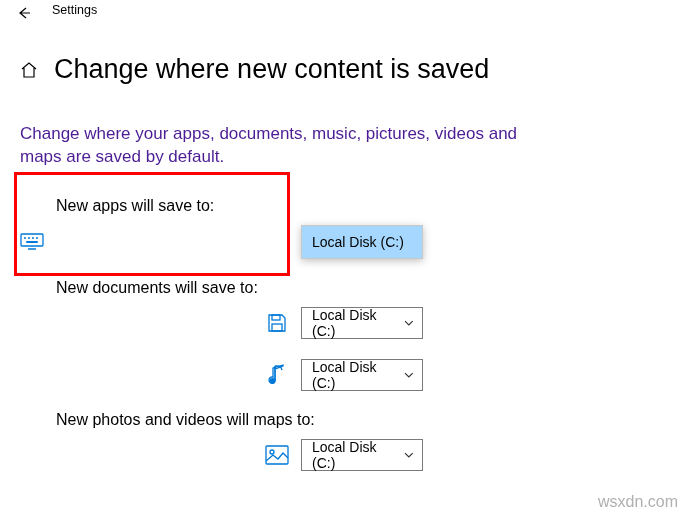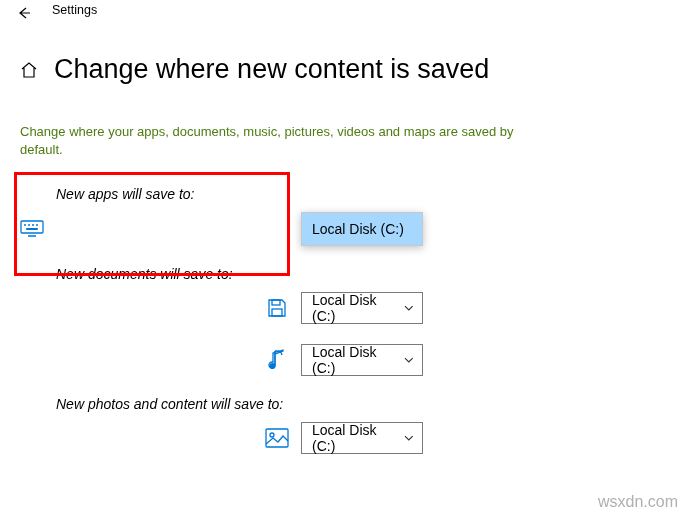--- a/index.html
+++ b/index.html
@@ -39,37 +39,36 @@
     .home-icon {
       display: flex;
       align-items: center;
       justify-content: center;
     }
     .page-title {
       font-size: 27px;
       font-weight: 400;
     }
     .description {
-      font-size: 13px;
-      color: #4d7c0f;
+      font-size: 17px;
+      color: #4c1d95;
       padding: 38px 20px 0 20px;
       line-height: 1.35;
       max-width: 560px;
     }
     .content {
       padding: 8px 20px 0 20px;
     }
     .setting-group {
       margin-top: 20px;
     }
     .setting-label {
-      font-size: 14px;
+      font-size: 16px;
       margin-left: 36px;
       margin-bottom: 10px;
-      font-style: italic;
     }
     .setting-row {
       display: flex;
       align-items: center;
       gap: 12px;
       justify-content: center;
     }
     .type-icon {
       width: 24px;
       height: 24px;
@@ -209,21 +208,21 @@
       <div class="dropdown">
         <span>Local Disk (C:)</span>
         <svg class="chevron" width="10" height="6" viewBox="0 0 10 6" fill="none" stroke="#333" stroke-width="1.2">
             <path d="M1 1 L5 5 L9 1"></path>
           </svg>
       </div>
     </div>
   </div>
 
   <div class="setting-group">
-    <div class="setting-label">New photos and content will save to:</div>
+    <div class="setting-label">New photos and videos will maps to:</div>
     <div class="setting-row">
       <div class="type-icon">
         <svg width="24" height="20" viewBox="0 0 24 20" fill="none" stroke="#0078d7" stroke-width="1.3">
           <rect x="1" y="1" width="22" height="18" rx="1"></rect>
           <circle cx="7" cy="7" r="2"></circle>
           <path d="M1 16 L8 10 L13 14 L18 8 L23 13"></path>
         </svg>
       </div>
       <div class="dropdown">
         <span>Local Disk (C:)</span>

